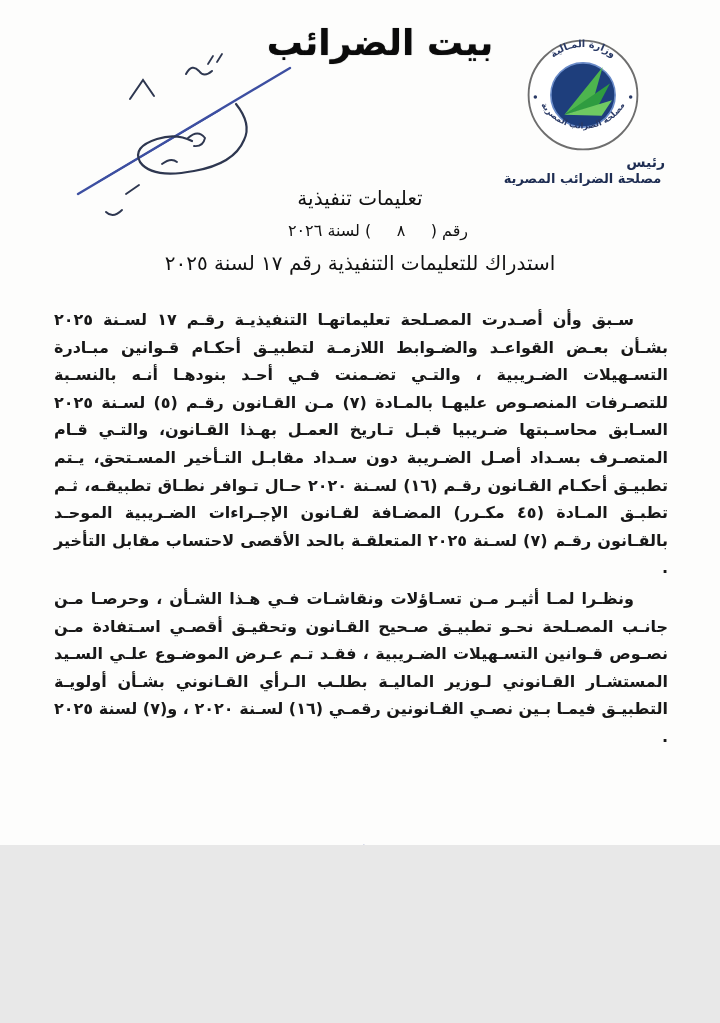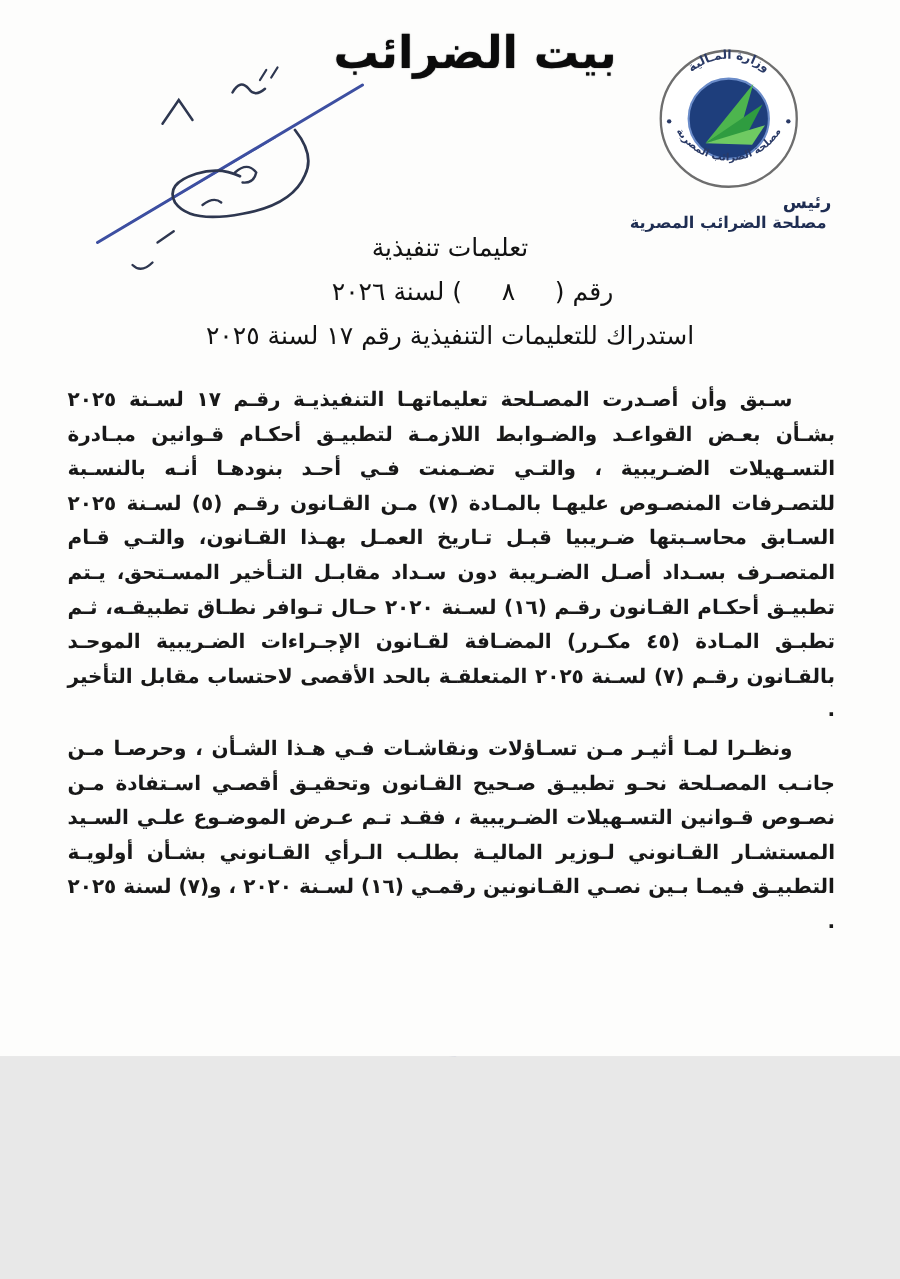--- a/index.html
+++ b/index.html
@@ -25,21 +25,21 @@
   .seal-svg{display:block; margin:0 auto;}
   .seal-caption-1{font-size:14px; font-weight:bold; color:#1e2d52; direction:rtl; margin-top:2px;text-align:right;}
   .seal-caption-2{font-size:13px; font-weight:bold; color:#1e2d52; direction:rtl; margin-top:1px;}
   
   .heading{
     position:absolute; left:0; top:186px; width:720px;
     text-align:center; direction:rtl;
   }
   .heading .h-line{font-weight:normal; color:#121212; margin:0 0 11px 0;}
   .h1{font-size:20px;}
-  .h2{font-size:20px;padding-left:36px;}
+  .h2{font-size:16px;padding-left:36px;}
   .h3{font-size:20px;}
   
   .doc-body{
     position:absolute; top:306px; left:54px; right:52px;
     direction:rtl; text-align:justify;
     font-size:16px; font-weight:bold; line-height:27.6px; color:#181818;
   }
   .doc-body p{margin:0 0 3px 0; text-indent:34px;}
   
   .sig-top{position:absolute; left:68px; top:42px;}

